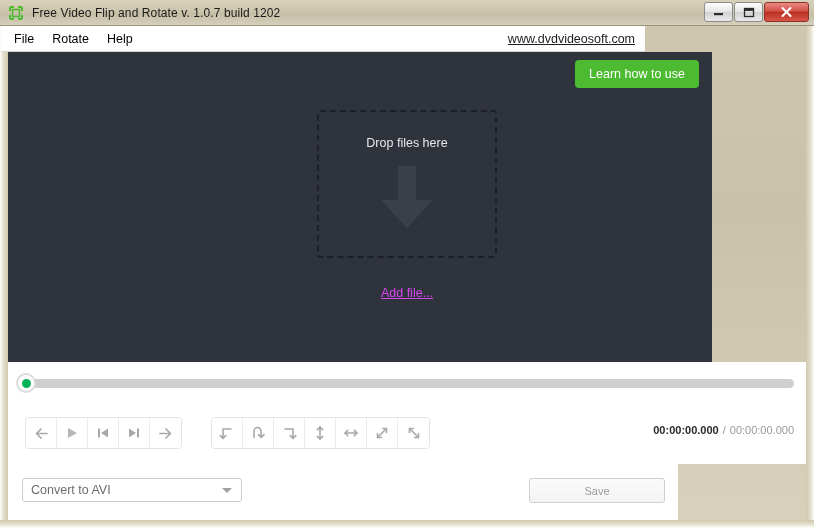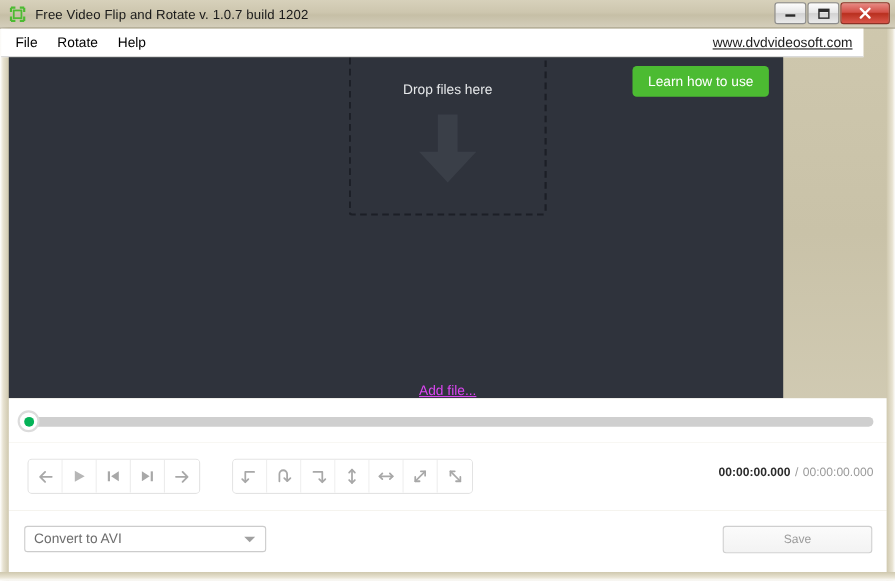--- a/index.html
+++ b/index.html
@@ -78,21 +78,21 @@
     width: 45px;
     background: linear-gradient(180deg, #e88a84 0%, #d35148 45%, #b9301f 52%, #d9564a 100%);
     border-color: #8d3226;
   }
   .win-btn svg { display: block; }
 
   
   .menu-bar {
     position: absolute;
     left: 1px; top: 26px;
-    width: 784px; height: 26px;
+    width: 644px; height: 26px;
     background: #ffffff;
     border-bottom: 1px solid #d6d6d6;
     display: flex;
     align-items: center;
     box-sizing: border-box;
   }
   .menu-item {
     font-size: 12.5px;
     color: #000000;
     padding: 3px 9px;
@@ -132,21 +132,21 @@
     cursor: pointer;
     white-space: nowrap;
   }
   .dropzone-wrap {
     position: absolute;
     left: 0; top: 0;
     width: 798px; height: 310px;
     display: flex;
     flex-direction: column;
     align-items: center;
-    justify-content: space-between;
+    justify-content: center;
   }
   .dropzone {
     width: 180px; height: 148px;
     border: 2px dashed #1c1f26;
     border-radius: 3px;
     display: flex;
     flex-direction: column;
     align-items: center;
     box-sizing: border-box;
     margin-top: -4px;
@@ -245,21 +245,21 @@
     white-space: nowrap;
   }
   .time-current { color: #2a2a2a; font-weight: bold; }
   .time-sep { color: #9a9a9a; margin: 0 4px; }
   .time-total { color: #9a9a9a; }
 
   
   .bottom-bar {
     position: absolute;
     left: 8px; top: 464px;
-    width: 798px; height: 56px;
+    width: 670px; height: 56px;
     background: #ffffff;
   }
   .format-select {
     position: absolute;
     left: 14px; top: 14px;
     width: 220px; height: 24px;
     border: 1px solid #cccccc;
     border-radius: 3px;
     background: #ffffff;
     display: flex;

